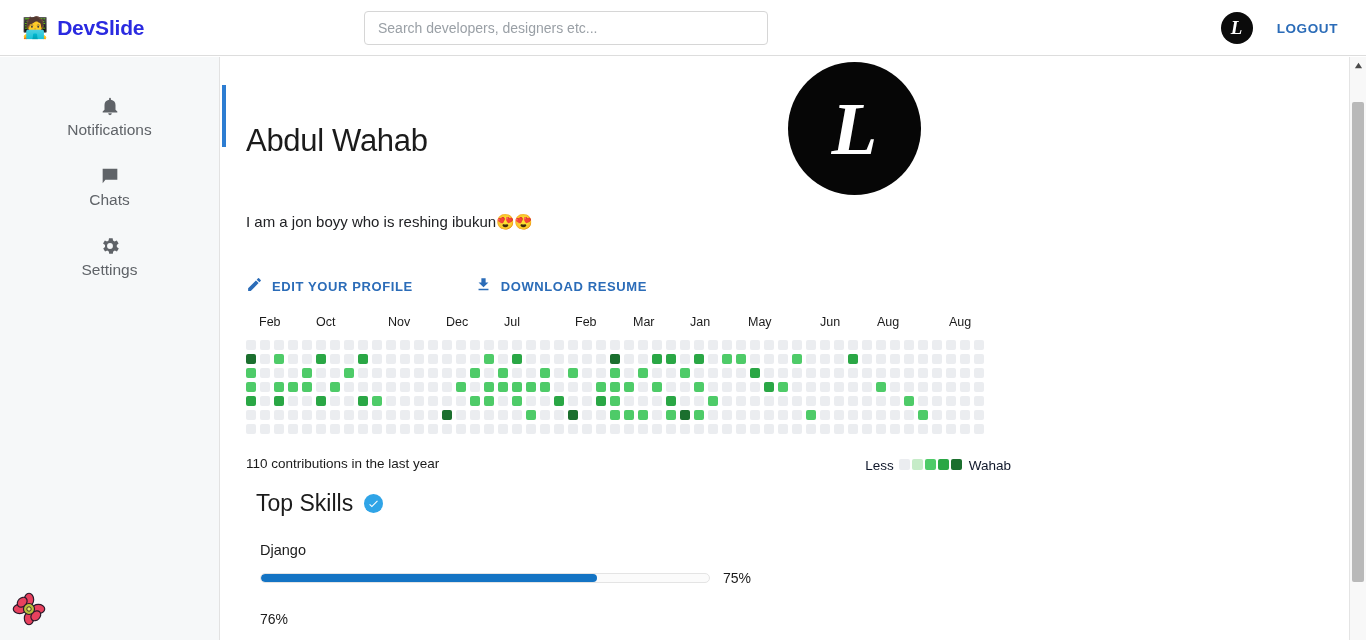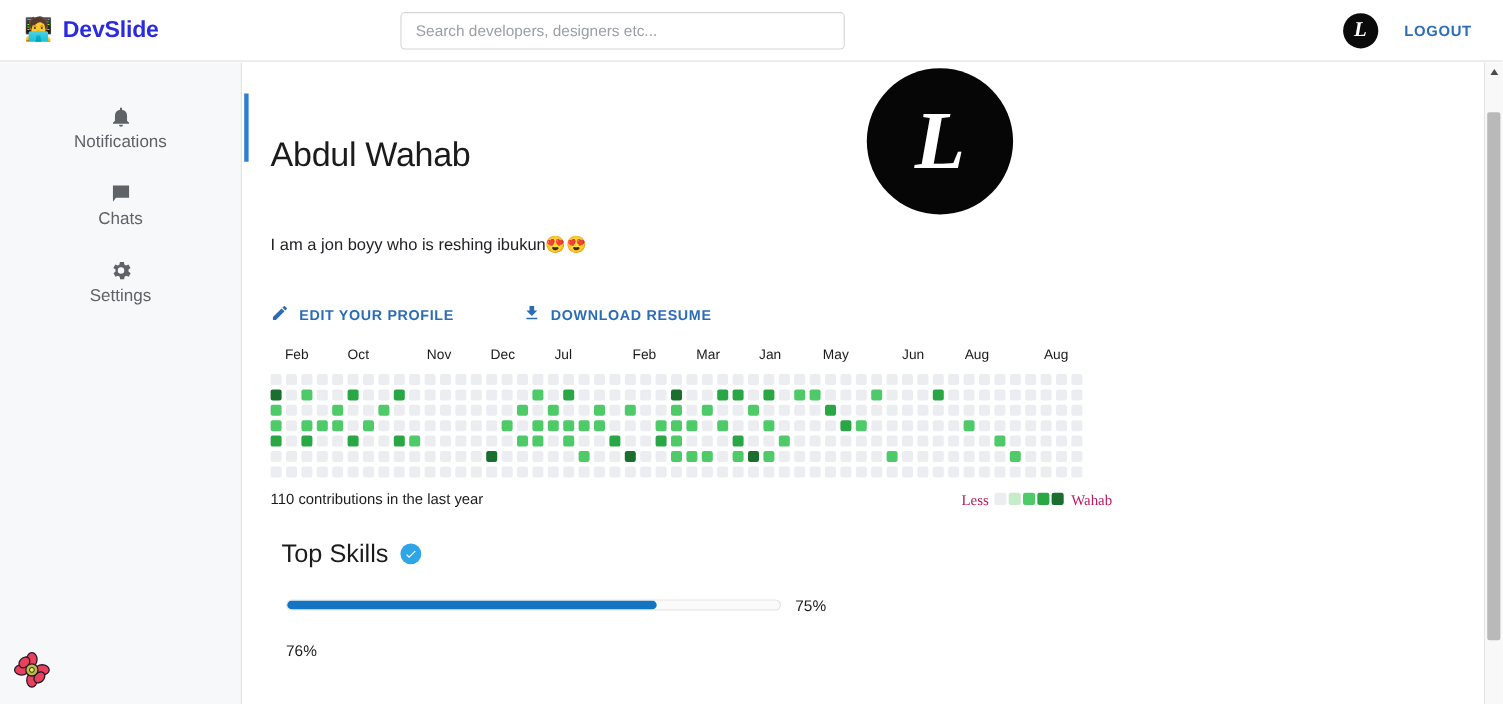--- a/index.html
+++ b/index.html
@@ -84,25 +84,25 @@
   }
   .action-label { font-size:13px; font-weight:bold; color:#2b6cb8; letter-spacing:0.6px; }
 
   
   #contrib { position:absolute; left:26px; top:258px; width:770px; }
   #months { position:relative; height:20px; }
   .month-label { position:absolute; font-size:12.5px; color:#1b1b1b; top:0; }
   #grid { position:relative; margin-top:5px; height:98px; }
   .cell { position:absolute; width:10px; height:10px; border-radius:2px; }
   #contrib-footer {
-    position:relative; margin-top:8px; height:20px;
+    position:relative; margin-top:18px; height:20px;
   }
   #contrib-count { position:absolute; left:0; top:0; font-size:13.5px; color:#1b1b1b; }
   #legend { position:absolute; right:5px; top:0; display:flex; align-items:center; gap:5px; }
-  .legend-text { font-size:13.5px; color:#be185d;font-family:Liberation Serif, serif; }
+  .legend-text { font-size:13.5px; color:#0f172a; }
   .legend-cell { width:11px; height:11px; border-radius:2px; display:inline-block; }
 
   
   #skills-heading {
     position:absolute; left:36px; top:433px; display:flex; align-items:center; gap:11px;
   }
   #skills-title { font-size:23px; color:#1b1b1b; }
   #verified-badge {
     width:19px; height:19px; border-radius:50%; background:#2fa4e7;
     display:flex; align-items:center; justify-content:center;
@@ -617,20 +617,21 @@
     <span id="skills-title">Top Skills</span>
     <span id="verified-badge">
       <svg viewBox="0 0 24 24" width="13" height="13">
           <path fill="#fff" d="M9 16.2l-3.5-3.5-1.4 1.4L9 19 20 8l-1.4-1.4z"></path>
         </svg>
     </span>
   </div>
 
   <div id="skill-list">
       <div class="skill-row">
+        <div class="skill-name">Django</div>
         <div class="skill-bar-row">
           <div class="skill-track">
             <div class="skill-fill" style="width: 75%;"></div>
           </div>
           <span class="skill-pct">75%</span>
         </div>
       </div>
       <div class="skill-row">
         <div class="skill-bar-row">
           <span class="skill-pct">76%</span>

